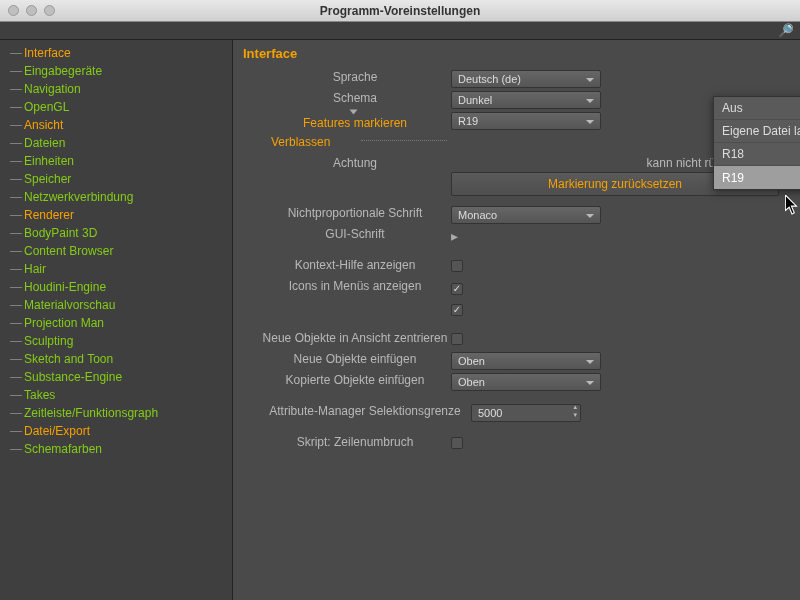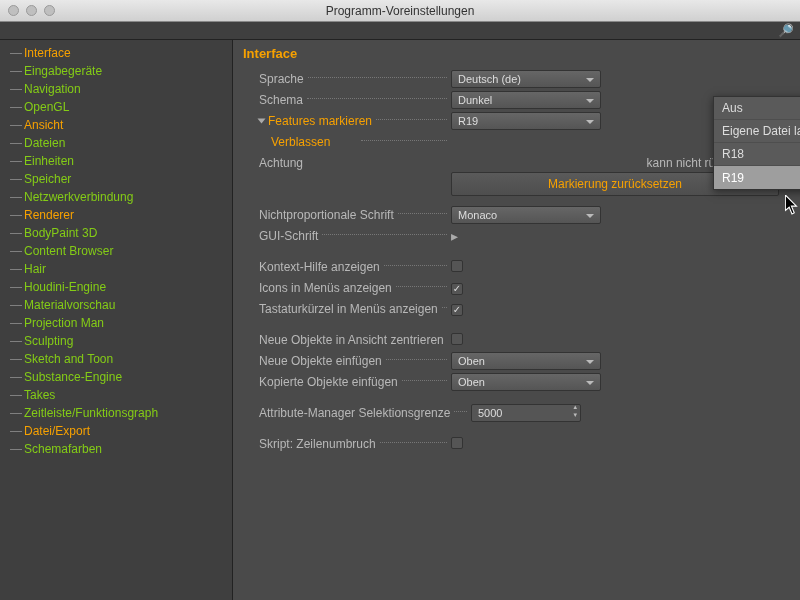--- a/index.html
+++ b/index.html
@@ -1,39 +1,39 @@
 <!DOCTYPE html>
 <html><head>
 <meta charset="utf-8">
 <style>
 * { box-sizing: border-box; margin: 0; padding: 0; font-family: -apple-system, "Helvetica Neue", Arial, sans-serif; }
 body { width: 800px; height: 600px; background: #4a4a4a; overflow: hidden; font-size: 12px; color: #b8b8b8; }
 
 .titlebar { height: 22px; background: linear-gradient(#e8e8e8,#d0d0d0); display: flex; align-items: center; position: relative; border-bottom: 1px solid #888; }
 .traffic { position: absolute; left: 8px; display: flex; gap: 7px; }
 .dot { width: 11px; height: 11px; border-radius: 50%; background: #bfbfbf; border: 0.5px solid #9a9a9a; }
-.title { margin: 10px auto; font-size: 12px; color: #333; }
+.title { margin: 10px auto; font-size: 12px; color: #333; font-weight: bold; }
 
 .toolbar { height: 18px; background: #3f3f3f; border-bottom: 1px solid #222; display:flex; justify-content:flex-end; align-items:center; padding-right:6px;}
 .search-icon { font-size: 13px; transform: scaleX(-1); color:#999;}
 
 .content { display: flex; height: 560px; }
 
 .sidebar { width: 233px; background: #3f3f3f; border-right: 1px solid #222; overflow: hidden; padding-top: 4px;}
 .nav-item { display: flex; align-items: center; height: 18px; padding-left: 10px; font-size: 12px; cursor: pointer; }
 .nav-item .dash { color: #888; margin-right: 2px;}
 .nav-item .lbl { color: #84cc16; }
 .nav-item.active .lbl { color: #f7a100; }
 
 .main { flex: 1; background: #4a4a4a; padding: 6px 10px 10px 8px; overflow: hidden; position: relative;}
 .main-title { color: #f7a100; font-weight: bold; font-size: 13px; margin-bottom: 8px; margin-left:2px;}
 .row { display: flex; align-items: center; height: 20px; margin-bottom: 1px; }
 .spacer-row { height: 10px; }
 .label-col { width: 210px; display: flex; align-items: center; font-size: 12px; color: #b8b8b8; }
-.label-col.indent1 { padding-left: 18px; }
+.label-col.indent1 { padding-left: 18px; flex-direction: column; }
 .label-col.indent2 { padding-left: 30px; gap: 27px; }
 .disclosure { width: 0; height: 0; border-top: 4px solid transparent; border-bottom: 4px solid transparent; border-left: 5px solid #aaa; margin-right: 4px; transform: rotate(90deg);}
 .label-col .txt { white-space: nowrap; }
 .label-col .txt.hl { color: #f7a100; }
 .dots { flex: 1; border-bottom: 1px dotted #777; margin: 0 4px 3px 4px; height: 1px; }
 .ctrl-col { width: 150px; }
 
 .select { height: 18px; background: linear-gradient(#666,#555); border: 1px solid #333; border-radius: 2px; display: flex; align-items: center; padding: 0 16px 0 6px; position: relative; font-size: 11px; color: #ddd; cursor: pointer;}
 .select::after { content: ""; position: absolute; right: 6px; top: 7px; width: 0; height: 0; border-left: 4px solid transparent; border-right: 4px solid transparent; border-top: 4px solid #bbb;}
 .numfield { height: 18px; background: #555; border: 1px solid #333; border-radius: 2px; display: flex; align-items: center; padding: 0 14px 0 6px; font-size: 11px; color: #ddd; position: relative;}
@@ -243,21 +243,20 @@
     </div>
     <div class="row">
       <div class="label-col indent1">
           <span class="txt">Icons in Menüs anzeigen</span>
           <span class="dots"></span>
         </div>
       <div class="ctrl-col"><span class="checkbox">✓</span></div>
     </div>
     <div class="row">
       <div class="label-col indent1">
-          <span class="txt">Tastaturkürzel in Menüs anzeigen</span>
           <span class="dots"></span>
         </div>
       <div class="ctrl-col"><span class="checkbox">✓</span></div>
     </div>
 
     <div class="spacer-row"></div>
 
     <div class="row">
       <div class="label-col indent1">
           <span class="txt">Neue Objekte in Ansicht zentrieren</span>

